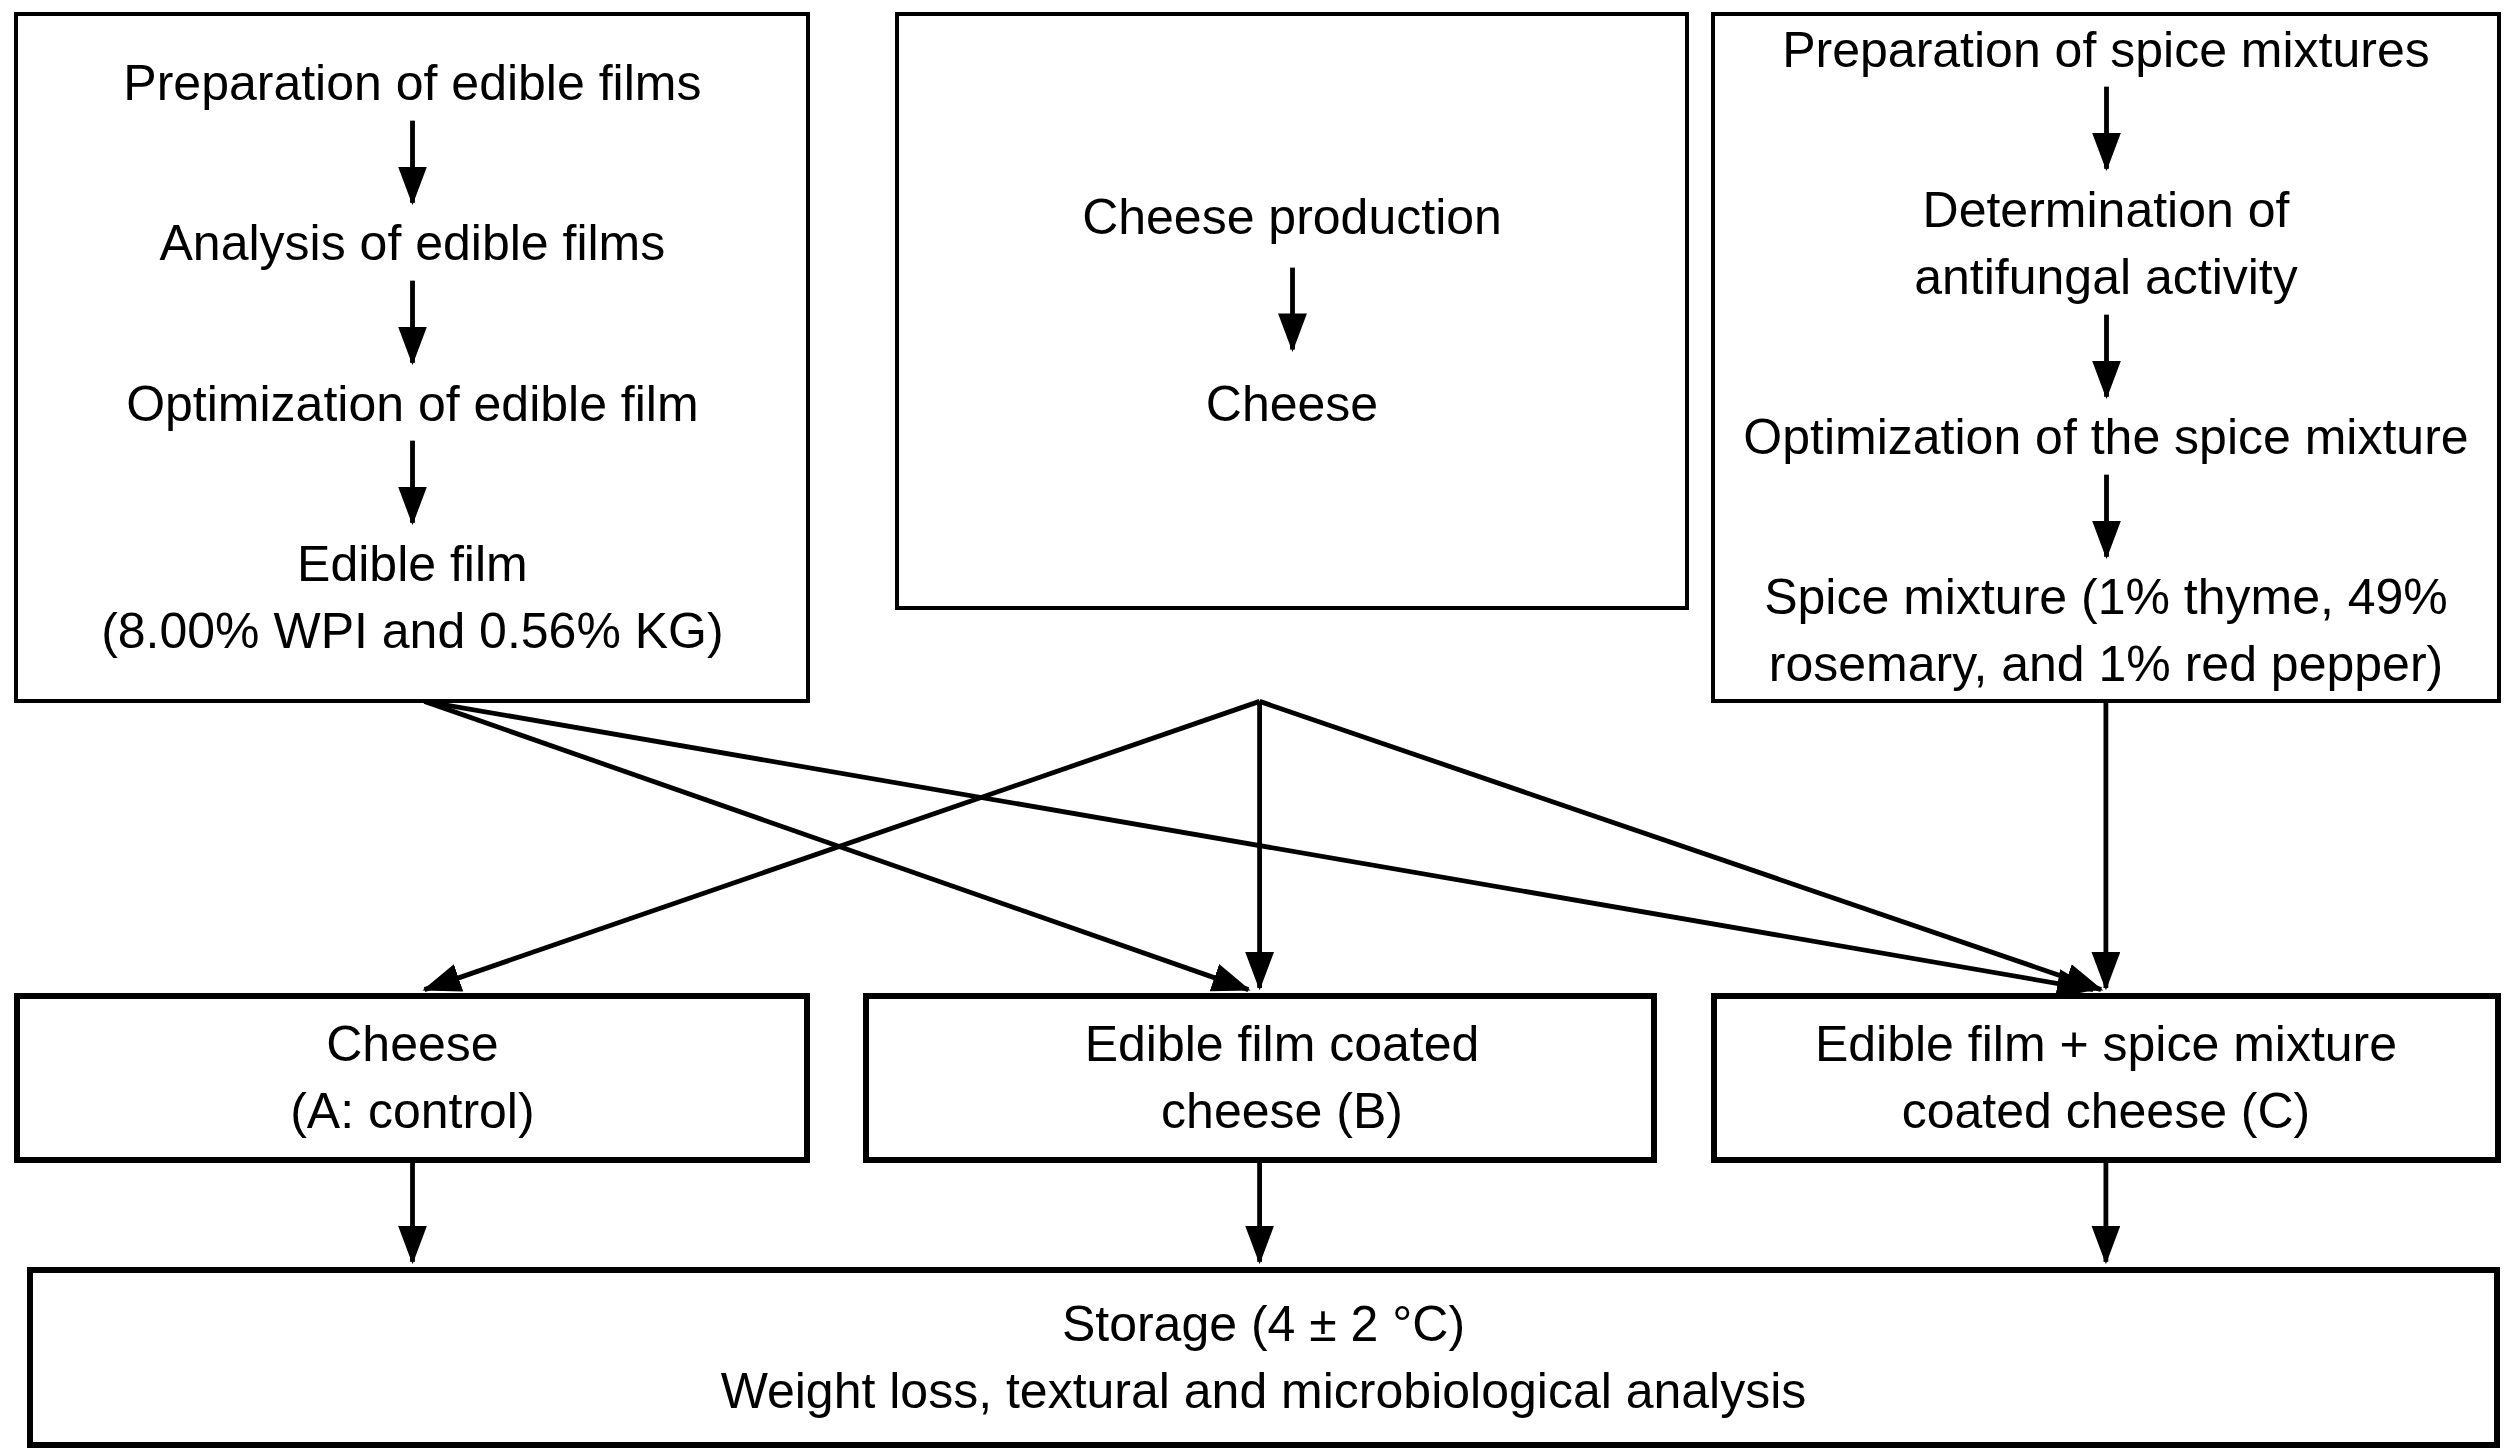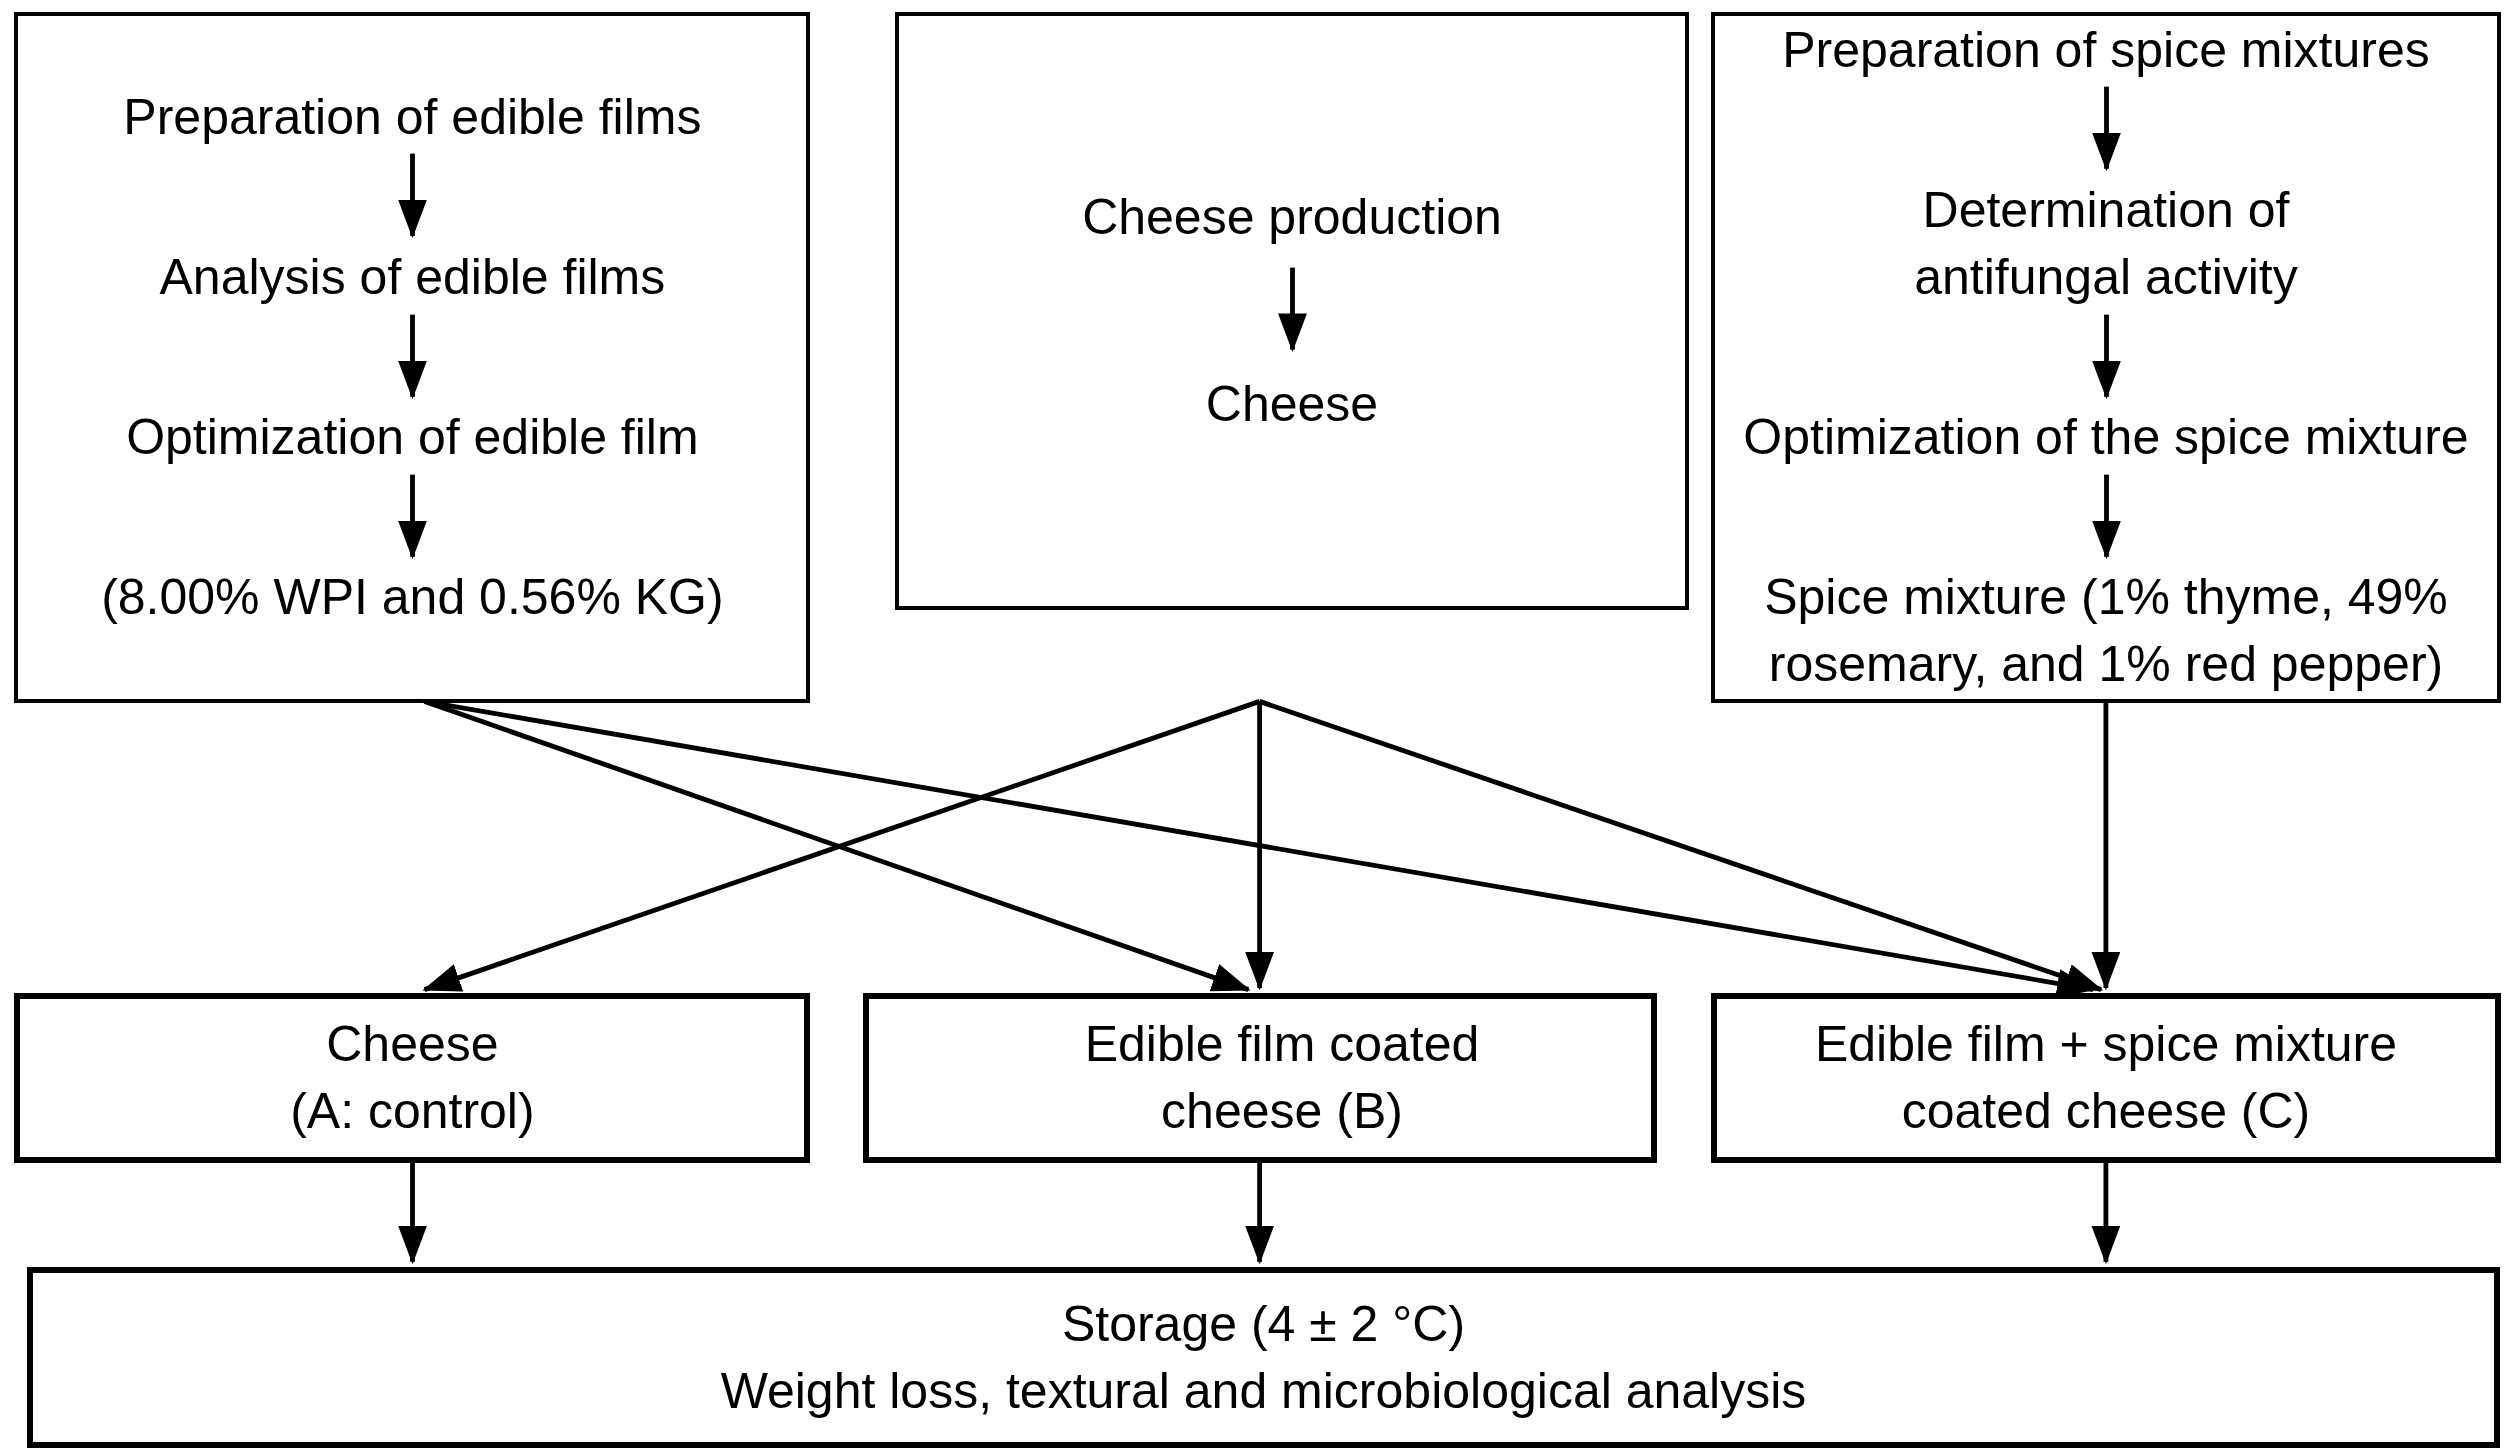--- a/index.html
+++ b/index.html
@@ -64,20 +64,21 @@
     <svg class="varrow" width="29" height="90" viewBox="0 0 36 111.672">
       <line x1="18" y1="2" x2="18" y2="104" stroke-width="6" marker-end="url(#ah)"></line>
     </svg>
     <div class="tblock">
       <div>Optimization of edible film</div>
     </div>
     <svg class="varrow" width="29" height="90" viewBox="0 0 36 111.672">
       <line x1="18" y1="2" x2="18" y2="104" stroke-width="6" marker-end="url(#ah)"></line>
     </svg>
     <div class="tblock">
+      <div>Edible film</div>
       <div>(8.00% WPI and 0.56% KG)</div>
     </div>
   </div>
 
   <div class="box b-thin" style="left:863px;top:12px;width:794px;height:598px;gap:15px;margin-left:32px;">
     <div class="tblock">
       <div>Cheese production</div>
     </div>
     <svg class="varrow" width="29" height="90" viewBox="0 0 36 112">
       <line x1="18" y1="2" x2="18" y2="104" stroke-width="6" marker-end="url(#ah)"></line>

